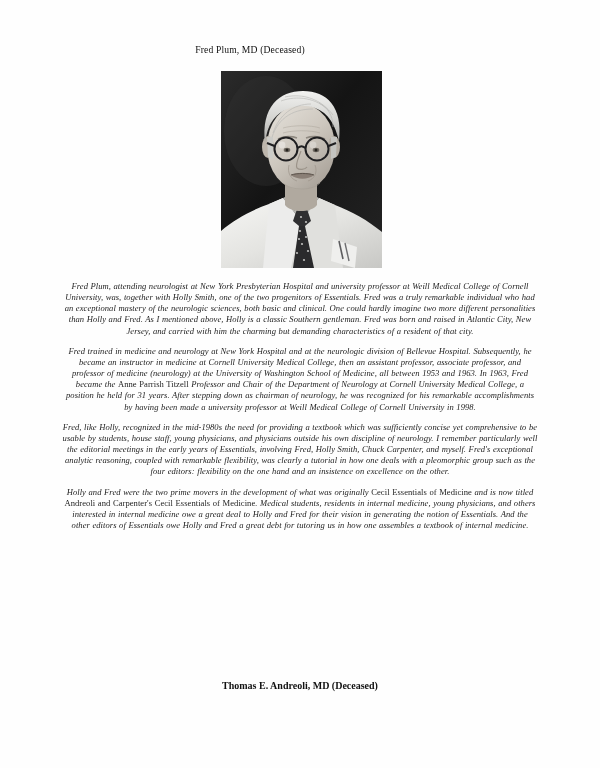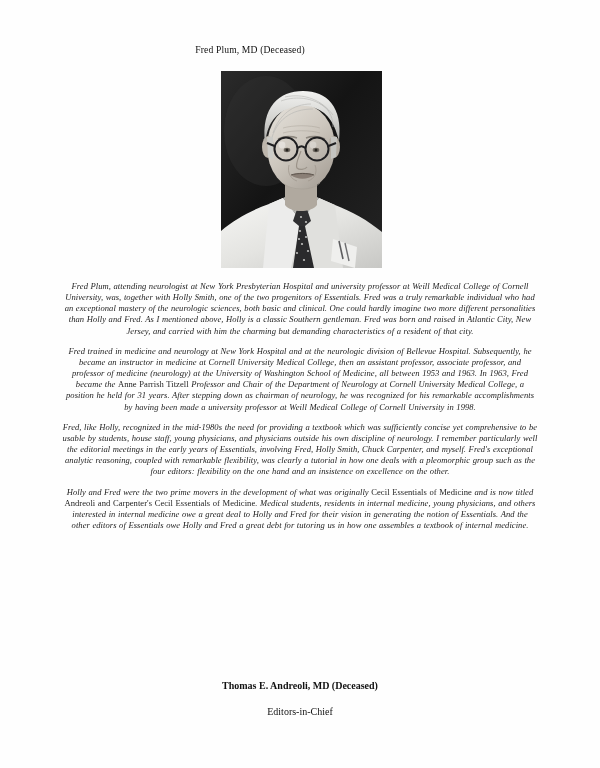--- a/index.html
+++ b/index.html
@@ -218,16 +218,15 @@
 
   <div class="body-text">
     <p class="para"><span>Fred Plum, attending neurologist at New York Presbyterian Hospital and university professor at Weill Medical College of Cornell University, was, together with Holly Smith, one of the two progenitors of Essentials. Fred was a truly remarkable individual who had an exceptional mastery of the neurologic sciences, both basic and clinical. One could hardly imagine two more different personalities than Holly and Fred. As I mentioned above, Holly is a classic Southern gentleman. Fred was born and raised in Atlantic City, New Jersey, and carried with him the charming but demanding characteristics of a resident of that city.</span></p>
     <p class="para"><span>Fred trained in medicine and neurology at New York Hospital and at the neurologic division of Bellevue Hospital. Subsequently, he became an instructor in medicine at Cornell University Medical College, then an assistant professor, associate professor, and professor of medicine (neurology) at the University of Washington School of Medicine, all between 1953 and 1963. In 1963, Fred became the </span><span class="roman">Anne Parrish Titzell</span><span> Professor and Chair of the Department of Neurology at Cornell University Medical College, a position he held for 31 years. After stepping down as chairman of neurology, he was recognized for his remarkable accomplishments by having been made a university professor at Weill Medical College of Cornell University in 1998.</span></p>
     <p class="para"><span>Fred, like Holly, recognized in the mid-1980s the need for providing a textbook which was sufficiently concise yet comprehensive to be usable by students, house staff, young physicians, and physicians outside his own discipline of neurology. I remember particularly well the editorial meetings in the early years of Essentials, involving Fred, Holly Smith, Chuck Carpenter, and myself. Fred's exceptional analytic reasoning, coupled with remarkable flexibility, was clearly a tutorial in how one deals with a pleomorphic group such as the four editors: flexibility on the one hand and an insistence on excellence on the other.</span></p>
     <p class="para"><span>Holly and Fred were the two prime movers in the development of what was originally </span><span class="roman">Cecil Essentials of Medicine</span><span> and is now titled </span><span class="roman">Andreoli and Carpenter's Cecil Essentials of Medicine</span><span>. Medical students, residents in internal medicine, young physicians, and others interested in internal medicine owe a great deal to Holly and Fred for their vision in generating the notion of Essentials. And the other editors of Essentials owe Holly and Fred a great debt for tutoring us in how one assembles a textbook of internal medicine.</span></p>
   </div>
 
   <div class="signatures">
     <div class="sig-line bold">Thomas E. Andreoli, MD (Deceased)</div>
-    <div class="sig-line role">Editors-in-Chief</div>
   </div>
 
 </div>
 
 </body></html>

